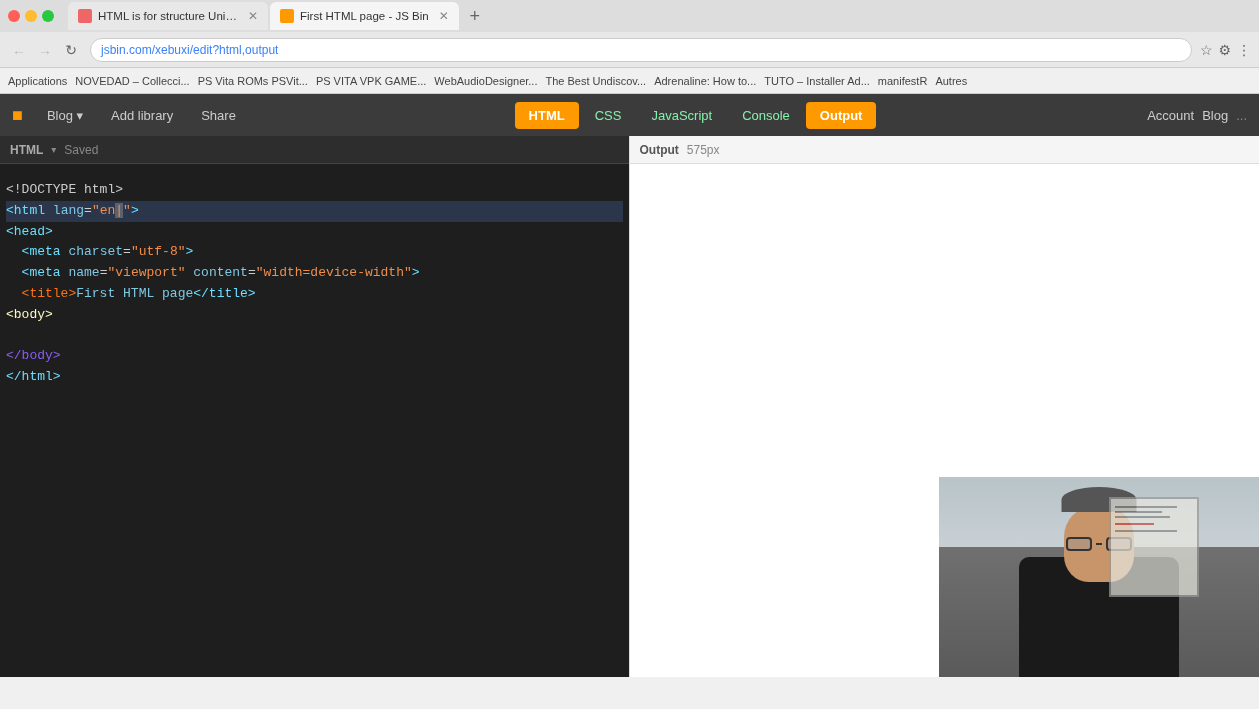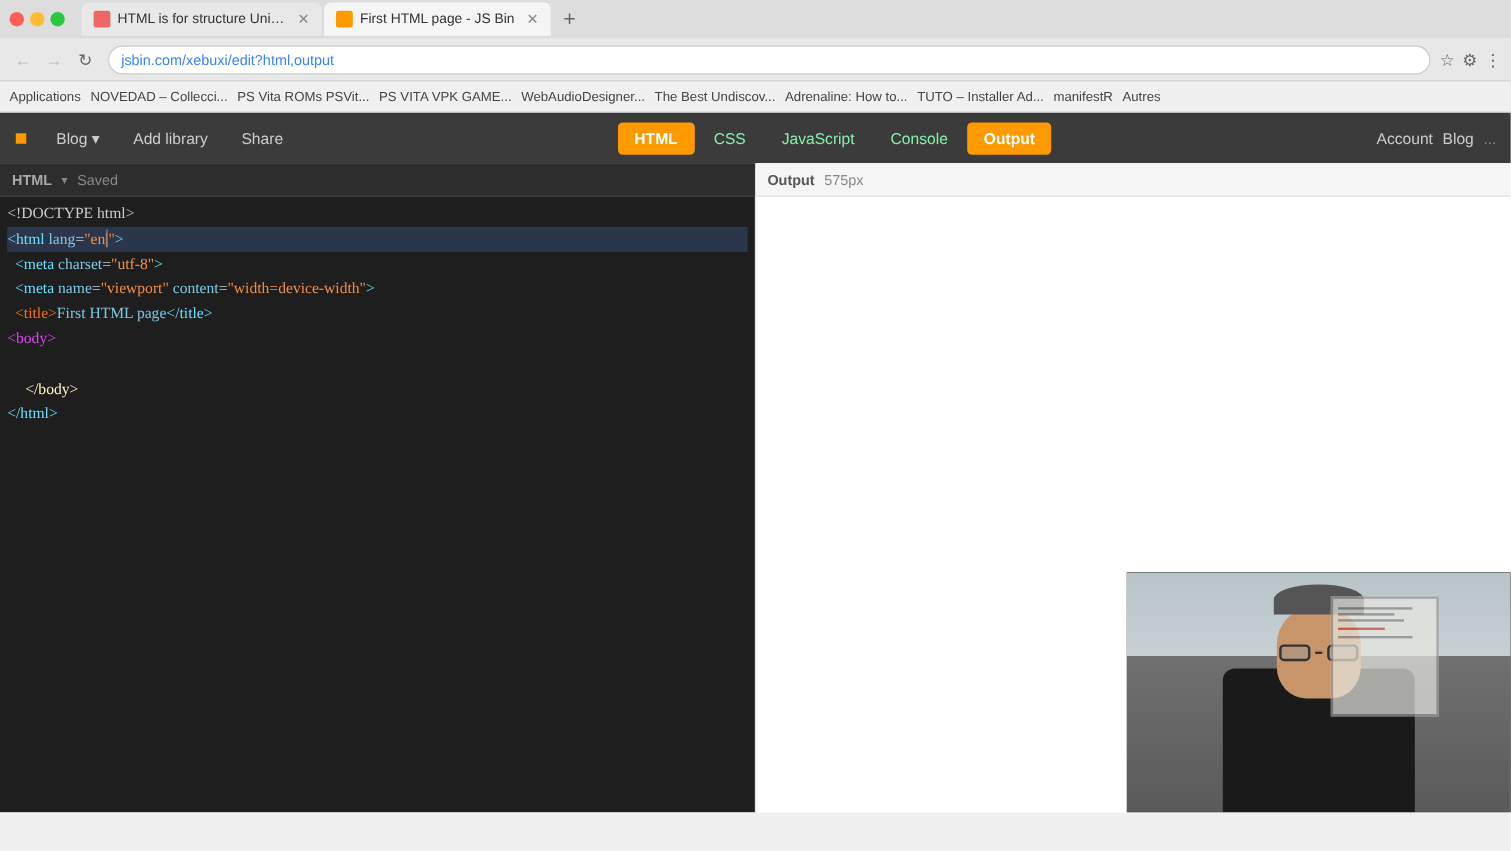--- a/index.html
+++ b/index.html
@@ -49,21 +49,21 @@
     .run-btn { background: #5a9; color: white; padding: 5px 14px; border-radius: 4px; font-size: 13px; cursor: pointer; border: none; }
 
     .editor-area { display: flex; flex: 1; overflow: hidden; }
 
     .code-panel { width: 50%; border-right: 1px solid #ddd; display: flex; flex-direction: column; background: #1e1e1e; }
     .code-panel-header { display: flex; align-items: center; padding: 4px 10px; background: #2d2d2d; border-bottom: 1px solid #444; height: 28px; gap: 8px; }
     .code-panel-title { color: #aaa; font-size: 12px; font-weight: bold; }
     .code-panel-dropdown { color: #888; font-size: 10px; cursor: pointer; }
     .saved-badge { color: #888; font-size: 12px; }
 
-    .code-editor { flex: 1; padding: 4px 6px; font-family: Liberation Serif, serif; font-size: 13px; line-height: 1.6; overflow-y: auto; }
+    .code-editor { flex: 1; padding: 16px 6px; font-family: Liberation Mono, monospace; font-size: 13px; line-height: 1.6; overflow-y: auto; }
     .line { display: block; white-space: pre; color: #ccc; }
     .line.selected { background: rgba(100, 150, 255, 0.2); }
 
     .output-panel { width: 50%; display: flex; flex-direction: column; background: white; }
     .output-header { display: flex; align-items: center; padding: 4px 10px; background: #f5f5f5; border-bottom: 1px solid #ddd; height: 28px; gap: 8px; justify-content: space-between; }
     .output-title { color: #555; font-size: 12px; font-weight: bold; }
     .output-size { color: #888; font-size: 12px; }
     .output-actions { display: flex; align-items: center; gap: 8px; }
     .auto-run { font-size: 12px; color: #555; display: flex; align-items: center; gap: 4px; }
 
@@ -179,33 +179,34 @@
         <span class="code-panel-dropdown">▾</span>
         <span class="saved-badge">Saved</span>
       </div>
 
       <div class="code-editor">
 
         <span class="line"><span style="color:#ccc;">&lt;!DOCTYPE html&gt;</span></span>
 
         <span class="line selected"><span style="color:#6bdfff;">&lt;</span><span style="color:#6bdfff;">html</span><span style="color:#ccc;"> </span><span style="color:#7ec8e3;">lang</span><span style="color:#ccc;">=</span><span style="color:#f08d49;">"en</span><span style="color:#f08d49; background: rgba(200,200,200,0.3);">|</span><span style="color:#f08d49;">"</span><span style="color:#6bdfff;">&gt;</span></span>
 
+        <span class="line"><span style="color:#6bdfff;">&lt;head&gt;</span></span>
 
         <span class="line"><span style="color:#ccc;">  </span><span style="color:#6bdfff;">&lt;</span><span style="color:#6bdfff;">meta</span><span style="color:#ccc;"> </span><span style="color:#7ec8e3;">charset</span><span style="color:#ccc;">=</span><span style="color:#f08d49;">"utf-8"</span><span style="color:#6bdfff;">&gt;</span></span>
 
         <span class="line"><span style="color:#ccc;">  </span><span style="color:#6bdfff;">&lt;</span><span style="color:#6bdfff;">meta</span><span style="color:#ccc;"> </span><span style="color:#7ec8e3;">name</span><span style="color:#ccc;">=</span><span style="color:#f08d49;">"viewport"</span><span style="color:#ccc;"> </span><span style="color:#7ec8e3;">content</span><span style="color:#ccc;">=</span><span style="color:#f08d49;">"width=device-width"</span><span style="color:#6bdfff;">&gt;</span></span>
 
         <span class="line"><span style="color:#ccc;">  </span><span style="color:#f97316;margin-top:38px;">&lt;title&gt;</span><span style="color:#7ec8e3;">First HTML page</span><span style="color:#6bdfff;">&lt;/title&gt;</span></span>
 
 
-        <span class="line"><span style="color:#d946ef;">&lt;body&gt;</span></span>
+        <span class="line"><span style="color:#fef9c3;">&lt;body&gt;</span></span>
 
         <span class="line">&nbsp;</span>
 
-        <span class="line"><span style="color:#fef9c3;margin-left:15px;">&lt;/body&gt;</span></span>
+        <span class="line"><span style="color:#8b5cf6;">&lt;/body&gt;</span></span>
 
         <span class="line"><span style="color:#6bdfff;">&lt;/html&gt;</span></span>
       </div>
     </div>
 
     <div class="output-panel">
       <div class="output-header">
         <div style="display:flex; align-items:center; gap:8px;">
           <span class="output-title">Output</span>
           <span class="output-size">

